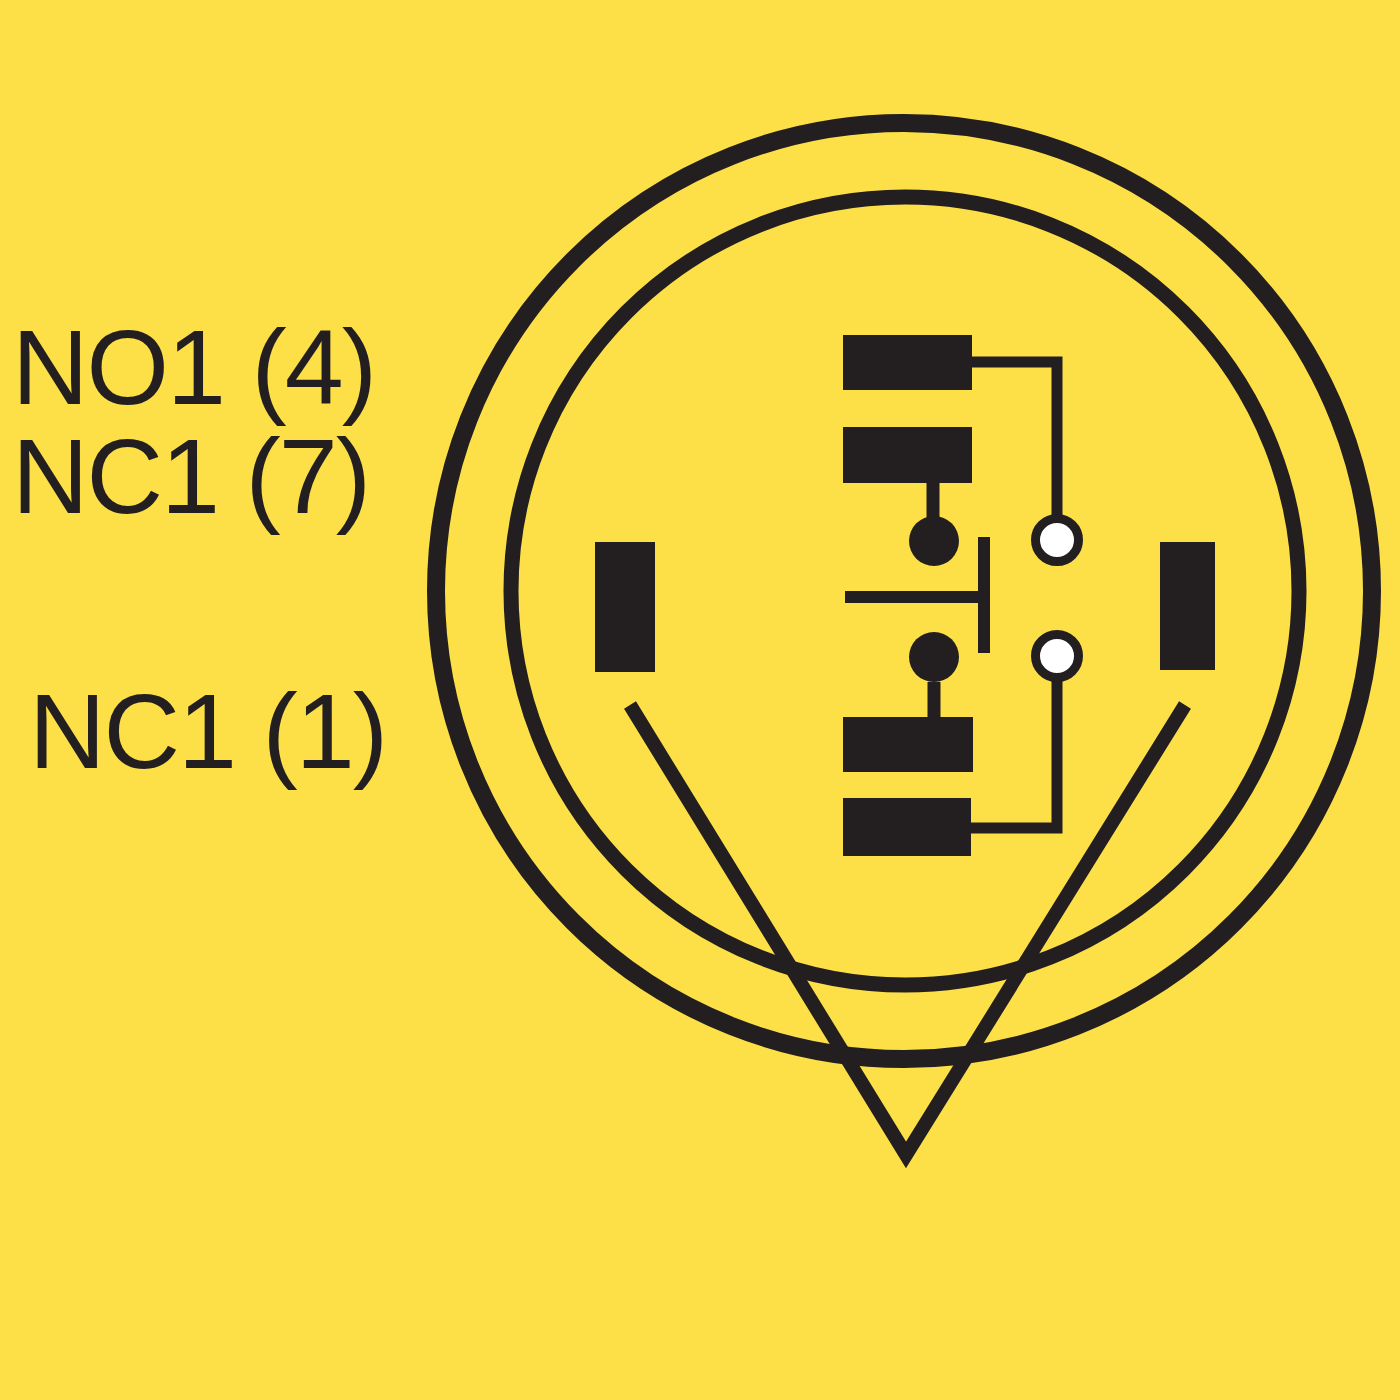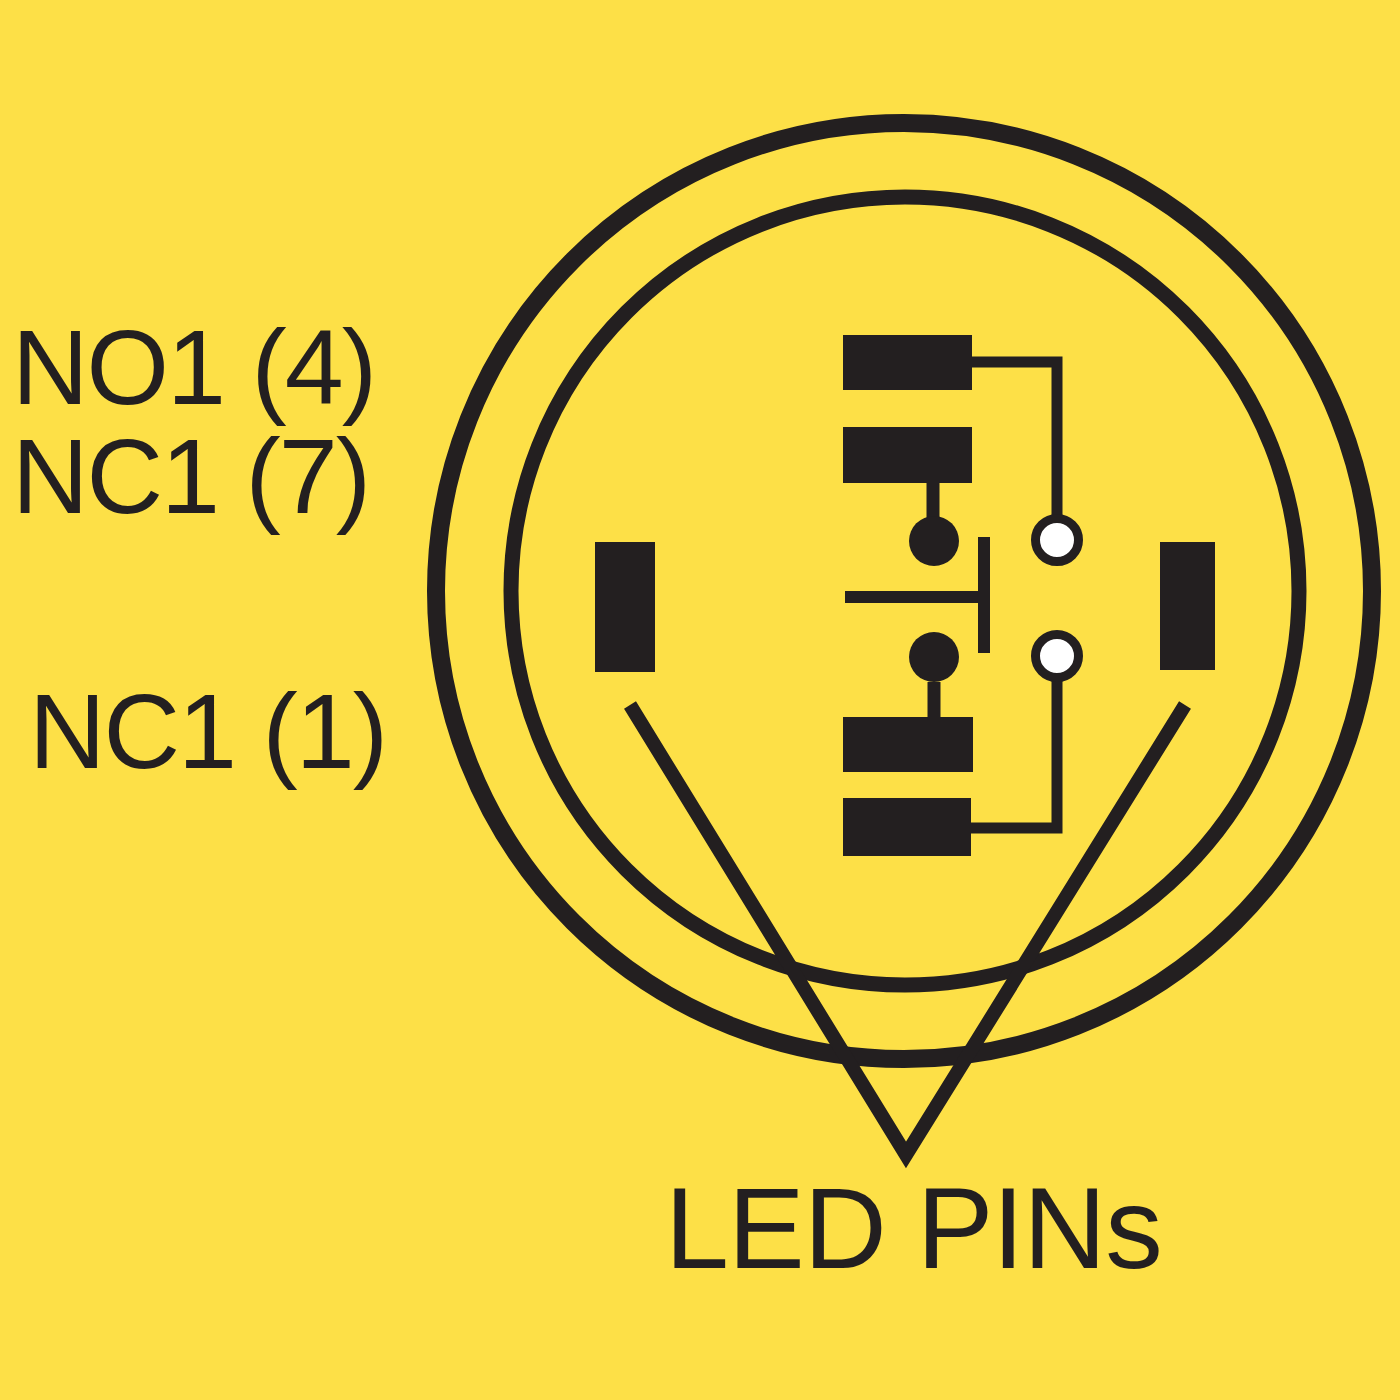--- a/index.html
+++ b/index.html
@@ -70,15 +70,14 @@
     <line x1="984" y1="537" x2="984" y2="653" stroke="#231f20" stroke-width="12"></line>
 
     <circle cx="1057" cy="540" r="21.5" fill="#ffffff" stroke="#231f20" stroke-width="9"></circle>
     <circle cx="1057" cy="656" r="21.5" fill="#ffffff" stroke="#231f20" stroke-width="9"></circle>
   </svg>
 
   <div class="label" style="left:12px; top:314px;">NO1 (4)</div>
   <div class="label" style="left:12px; top:423px;">NC1 (7)</div>
   <div class="label" style="left:29px; top:678px;">NC1 (1)</div>
 
-  <div class="label label-caption" style="left:665px; top:1171px;">LED PINs</div>
 
 </div>
 
 </body></html>

